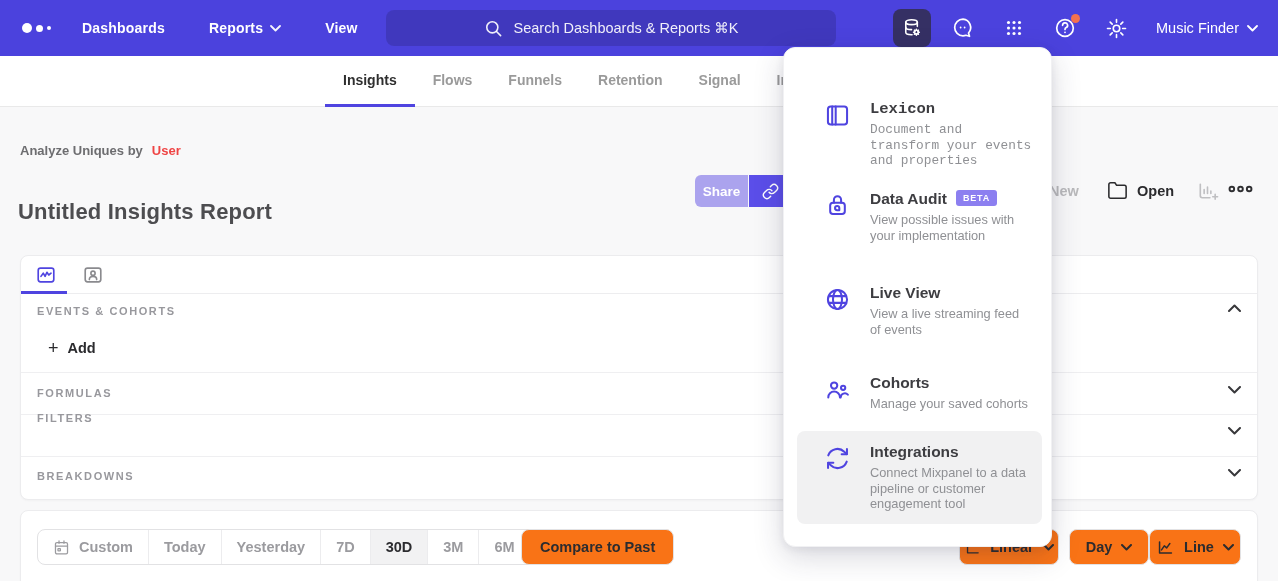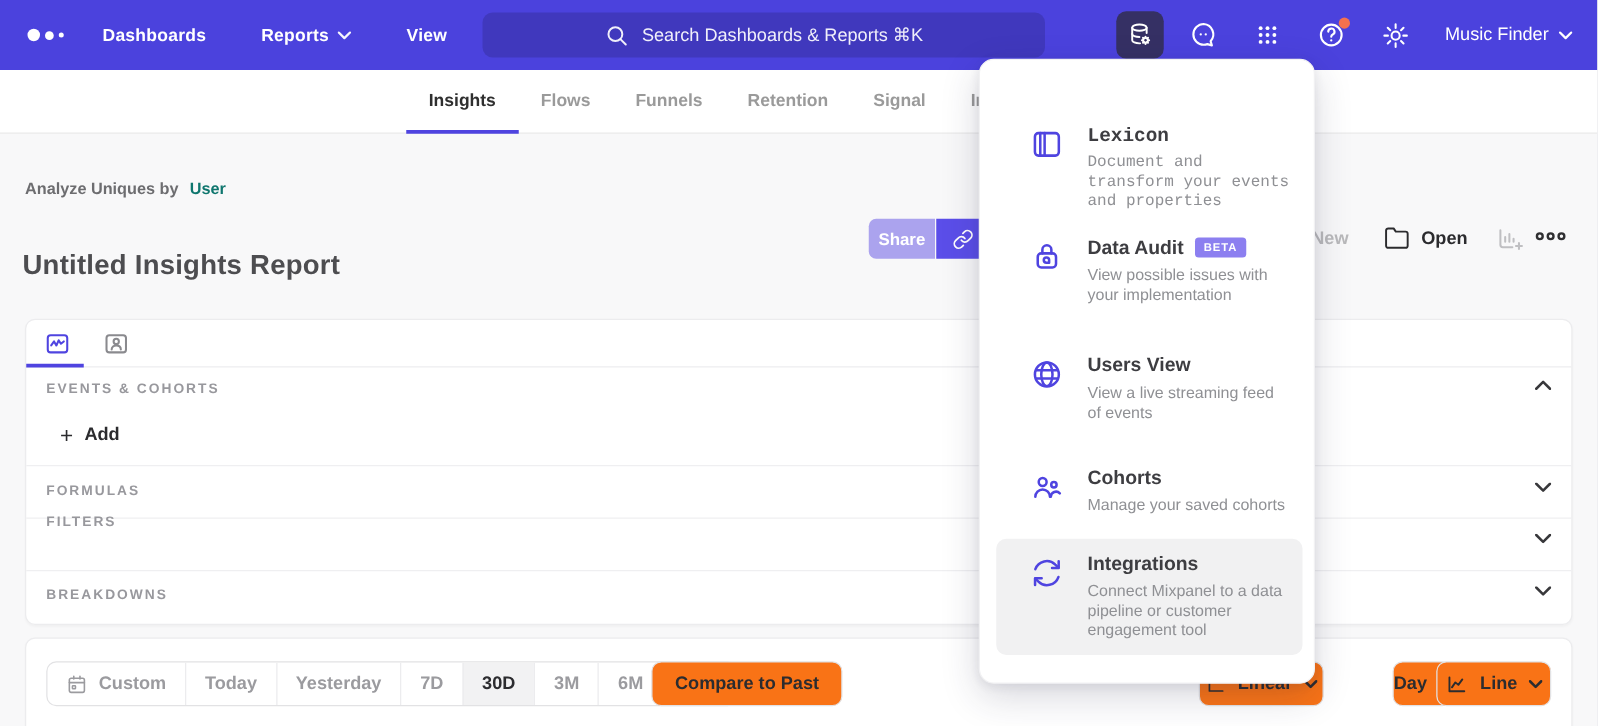--- a/index.html
+++ b/index.html
@@ -36,21 +36,21 @@
 
   
   .tabbar { position:absolute; top:56px; left:0; right:0; height:51px; background:#fff; border-bottom:1px solid #e9e9e9; z-index:5; }
   .tabs { position:absolute; left:325px; top:0; height:51px; display:flex; }
   .tab { padding:0 18px; line-height:49px; font-size:14px; font-weight:600; color:#9a9a9a; cursor:pointer; position:relative; }
   .tab.active { color:#2f2f2f; font-weight:700; }
   .tab.active::after { content:""; position:absolute; left:0; right:0; bottom:0; height:3px; background:#4f44e0; }
 
   
   .subtitle { position:absolute; left:20px; top:143px; font-size:13px; font-weight:700; color:#6d6d70; }
-  .subtitle b { color:#0f766e; margin-left:9px; cursor:pointer; }
+  .subtitle b { color:#ef4444; margin-left:9px; cursor:pointer; }
   .page-title { position:absolute; left:18px; top:171px; font-size:22px; font-weight:700; color:#4d4d50; letter-spacing:.2px;margin-top:28px; }
 
   .share-group { position:absolute; left:695px; top:175px; height:32px; display:flex; z-index:4; }
   .share-main { width:53px; background:#aba3ee; color:#fff; font-size:13.5px; font-weight:700; border-radius:6px 0 0 6px; display:flex; align-items:center; justify-content:center; cursor:pointer; }
   .share-link { width:42px; background:#5b4ee9; border-radius:0 6px 6px 0; margin-left:1px; display:flex; align-items:center; justify-content:center; color:#fff; cursor:pointer; }
 
   .new-label { position:absolute; left:1049px; top:183px; font-size:14.5px; font-weight:700; color:#b9b9bb; }
   .open-btn { position:absolute; left:1107px; top:181px; display:flex; align-items:center; gap:9px; color:#2b2b2e; font-size:14.5px; font-weight:700; cursor:pointer; }
   .chartadd-btn { position:absolute; left:1196px; top:180px; color:#bfbfc2; cursor:pointer; }
   .more-btn { position:absolute; left:1228px; top:183px; color:#2f2f32; cursor:pointer; }
@@ -70,21 +70,21 @@
 
   
   .toolbar { left:20px; top:510px; width:1238px; height:80px; }
   .range-group { position:absolute; left:16px; top:18px; height:36px; display:flex; border:1px solid #e2e2e4; border-radius:8px; overflow:hidden; background:#fff; }
   .range-item { display:flex; align-items:center; gap:9px; padding:0 15px; font-size:14.5px; font-weight:600; color:#9b9b9f; cursor:pointer; border-left:1px solid #ececee; white-space:nowrap; }
   .range-item:first-child { border-left:none; }
   .range-item.selected { background:#f2f2f3; color:#2c2c2f; font-weight:700; }
   .pill-btn { position:absolute; top:18px; height:36px; border:1px solid #e2e2e4; border-radius:8px; background:#f97316; display:flex; align-items:center; justify-content:center; gap:9px; font-size:14.5px; font-weight:700; color:#2c2c2f; cursor:pointer; }
   .compare-btn { left:500px; padding:0 18px; }
   .scale-btn { left:938px; width:100px; }
-  .interval-btn { left:1093px; width:48px; }
+  .interval-btn { left:1048px; width:80px; }
   .charttype-btn { left:1128px; width:92px; }
 
   
   .panel {
     position:absolute; left:783px; top:47px; width:269px; height:500px;
     background:#fff; border-radius:12px; border:1px solid #f1f1f3;
     box-shadow:0 10px 30px rgba(40,40,70,.18), 0 2px 8px rgba(40,40,70,.08);
     z-index:50;
   }
   .dd-item { position:absolute; left:13px; width:245px; padding:12px 10px 12px:27px; display:flex; gap:18px; border-radius:8px; cursor:pointer; }
@@ -369,21 +369,21 @@
 
     <div class="dd-item" style="top:224px;">
       <span class="dd-icon">
         <svg width="27" height="27" viewBox="0 0 24 24" fill="none" stroke="currentColor" stroke-width="1.8" stroke-linecap="round" stroke-linejoin="round">
           <circle cx="12" cy="12" r="8.5"></circle>
           <ellipse cx="12" cy="12" rx="4" ry="8.5"></ellipse>
           <path d="M4.3 9h15.4M4.3 15h15.4"></path>
         </svg>
       </span>
       <span class="dd-text">
-        <span class="dd-title">Users View</span>
+        <span class="dd-title">Live View</span>
         <div class="dd-desc">View a live streaming feed of events</div>
       </span>
     </div>
 
     <div class="dd-item" style="top:314px;">
       <span class="dd-icon">
         <svg width="27" height="27" viewBox="0 0 24 24" fill="none" stroke="currentColor" stroke-width="1.8" stroke-linecap="round" stroke-linejoin="round">
           <circle cx="9" cy="8.5" r="2.8"></circle>
           <path d="M3.8 19a5.2 5.2 0 0 1 10.4 0"></path>
           <circle cx="17" cy="10.5" r="1.9"></circle>

